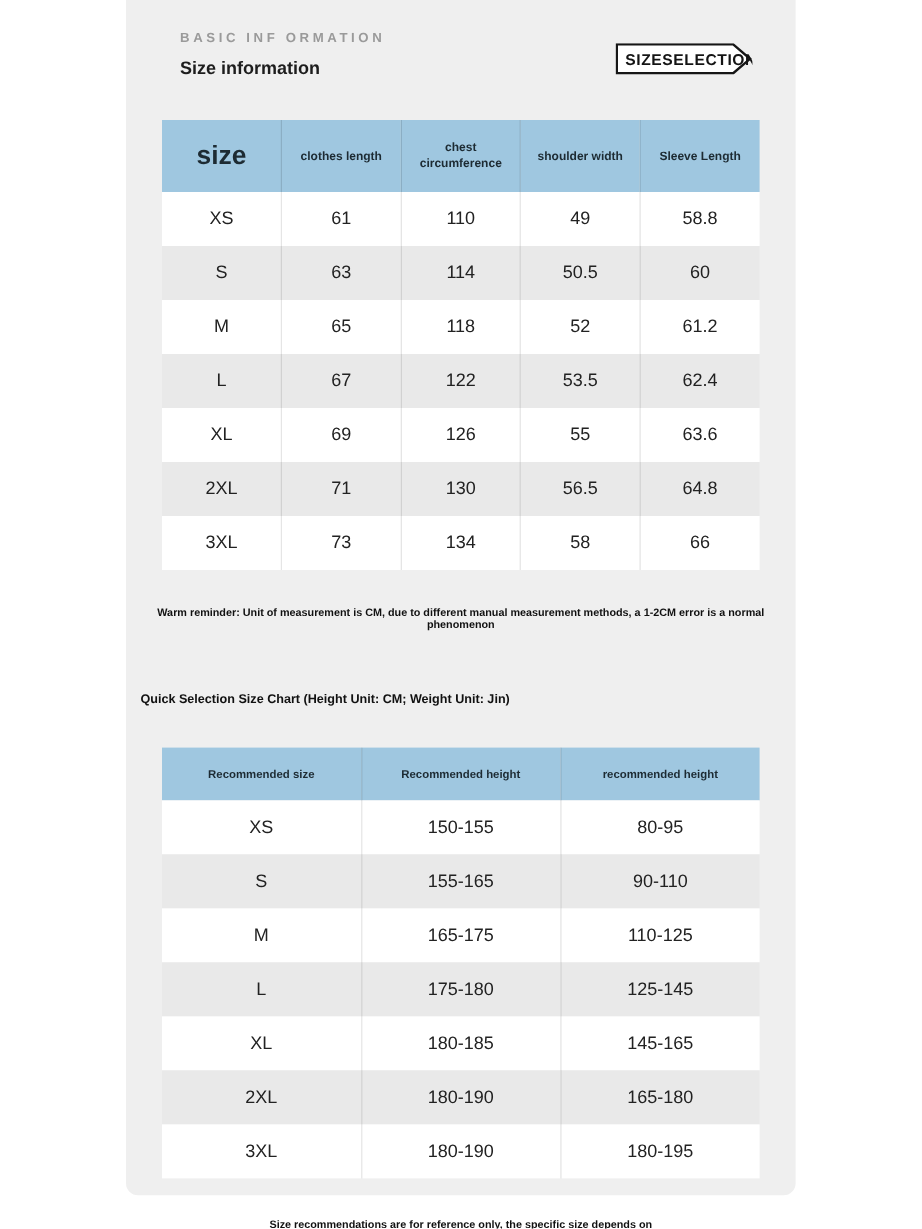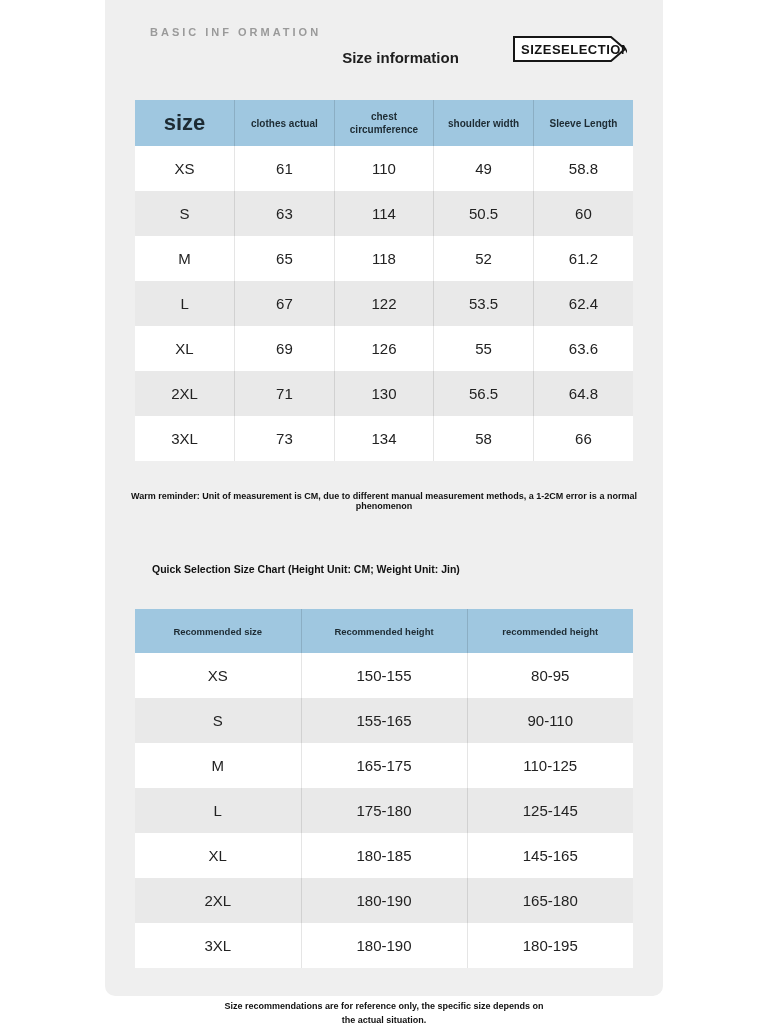--- a/index.html
+++ b/index.html
@@ -31,21 +31,20 @@
     font-size: 11px;
     font-weight: bold;
     letter-spacing: 3px;
     color: #9a9a9a;
   }
   .page-title {
     margin-top: 11px;
     font-size: 15px;
     font-weight: bold;
     color: #1d1d1d;
-    text-align: center;
   }
   .badge-wrap {
     position: absolute;
     top: 36px;
     right: 36px;
     width: 114px;
     height: 26px;
   }
   .badge-wrap svg { display: block; }
   .badge-text {
@@ -65,41 +64,41 @@
   th, td {
     text-align: center;
     vertical-align: middle;
     padding: 0 2px;
     box-sizing: border-box;
   }
   thead th {
     background: var(--header-blue, #9fc7e0);
     color: #1d2b33;
   }
-  .size-table thead th { height: 46px; font-size: 10px; font-weight: bold; line-height: 1.3; }
+  .size-table thead th { height: 60px; font-size: 10px; font-weight: bold; line-height: 1.3; }
   .size-table thead th.size-h { font-size: 22px; font-weight: bold; }
   .quick-table thead th { height: 44px; font-size: 9.5px; font-weight: bold; }
   tbody td {
     height: 45px;
     font-size: 15px;
     color: #222222;
     background: #ffffff;
   }
   tbody tr.alt td { background: var(--row-alt, #e9e9e9); }
   th + th, td + td { border-left: 1px solid rgba(0,0,0,0.10); }
   thead th + th { border-left: 1px solid rgba(0,0,0,0.12); }
   .reminder {
     margin: 30px 16px 0 16px;
     text-align: center;
     font-size: 9px;
     font-weight: bold;
     color: #111111;
   }
   .quick-title {
-    margin: 52px 30px 0 47px;
+    margin: 52px 30px 0 12px;
     font-size: 10.5px;
     font-weight: bold;
     color: #111111;
   }
   .quick-tbl-wrap { }
   .footnote {
     margin: 32px auto 0 auto;
     width: 330px;
     text-align: center;
     font-size: 9px;
@@ -124,21 +123,21 @@
         <polygon points="1,1 98,1 112,13 98,25 1,25" fill="#ffffff" stroke="#161616" stroke-width="2"></polygon>
         <text x="8" y="18" class="badge-text">SIZESELECTION</text>
       </svg>
     </div>
 
     <div class="tbl-wrap">
       <table class="size-table">
         <thead>
           <tr>
             <th class="size-h">size</th>
-            <th>clothes actual</th>
+            <th>clothes length</th>
             <th>chest circumference</th>
             <th>shoulder width</th>
             <th>Sleeve Length</th>
           </tr>
         </thead>
         <tbody id="size-table-body">
             <tr>
               <td>XS</td>
               <td>61</td>
               <td>110</td>

